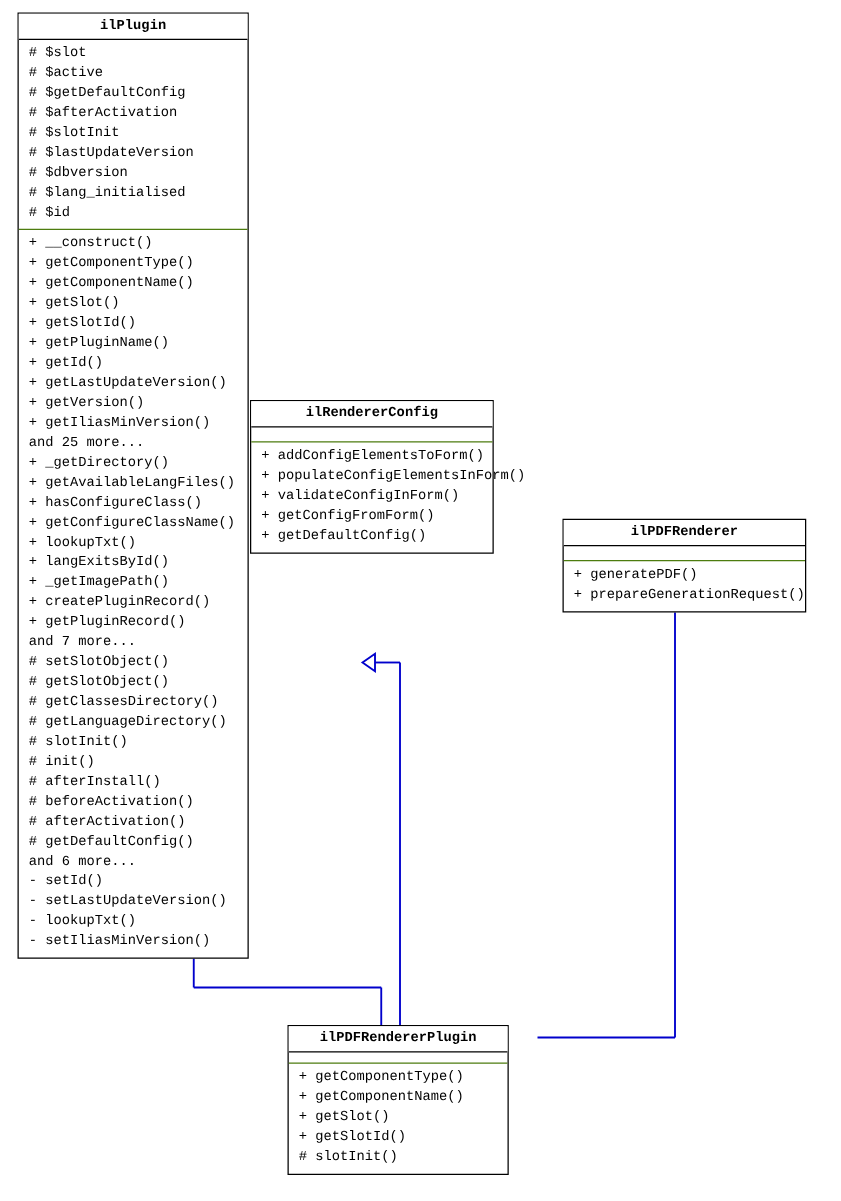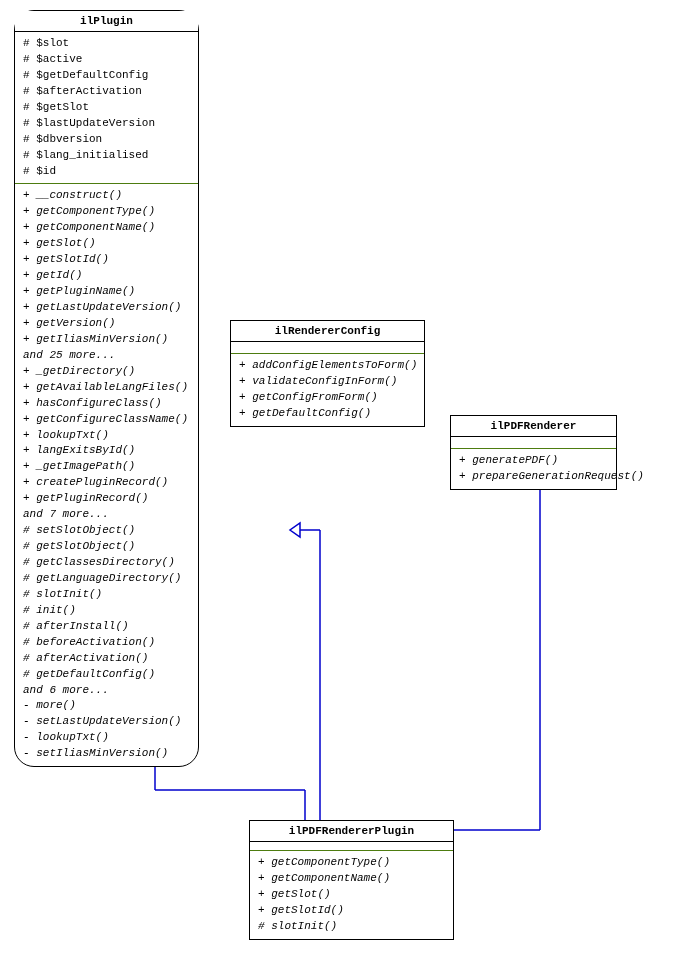--- a/index.html
+++ b/index.html
@@ -34,21 +34,20 @@
       background: #ffffff;
     }
 
     .uml-box-section {
       padding: 4px 8px;
       border-bottom: 1px solid #4d7c0f;
     }
 
     .uml-box-section:last-child {
       border-bottom: none;
-      font-style: italic;
     }
 
     .uml-box-section p {
       line-height: 1.45;
       white-space: nowrap;
     }
 
     svg.arrows {
       position: absolute;
       top: 0;
@@ -84,41 +83,41 @@
 
     <polygon points="300,523 300,537 290,530" fill="none" stroke="#0000cc" stroke-width="1.5"></polygon>
 
     <line x1="430" y1="830" x2="540" y2="830" stroke="#0000cc" stroke-width="1.5"></line>
     <line x1="540" y1="830" x2="540" y2="470" stroke="#0000cc" stroke-width="1.5"></line>
     <line x1="540" y1="470" x2="505" y2="470" stroke="#0000cc" stroke-width="1.5"></line>
 
     <polygon points="505,463 505,477 495,470" fill="none" stroke="#0000cc" stroke-width="1.5"></polygon>
   </svg>
 
-  <div class="uml-box" style="left:14px; top:10px; width:185px;border-radius:20px;">
+  <div class="uml-box" style="left:14px; top:10px; width:185px;">
     <div class="uml-box-title">ilPlugin</div>
     <div class="uml-box-section">
       <p># $slot</p>
       <p># $active</p>
       <p># $getDefaultConfig</p>
       <p># $afterActivation</p>
-      <p># $getSlot</p>
+      <p># $slotInit</p>
       <p># $lastUpdateVersion</p>
       <p># $dbversion</p>
       <p># $lang_initialised</p>
       <p># $id</p>
     </div>
     <div class="uml-box-section">
       <p>+ __construct()</p>
       <p>+ getComponentType()</p>
       <p>+ getComponentName()</p>
       <p>+ getSlot()</p>
       <p>+ getSlotId()</p>
+      <p>+ getPluginName()</p>
       <p>+ getId()</p>
-      <p>+ getPluginName()</p>
       <p>+ getLastUpdateVersion()</p>
       <p>+ getVersion()</p>
       <p>+ getIliasMinVersion()</p>
       <p>and 25 more...</p>
       <p>+ _getDirectory()</p>
       <p>+ getAvailableLangFiles()</p>
       <p>+ hasConfigureClass()</p>
       <p>+ getConfigureClassName()</p>
       <p>+ lookupTxt()</p>
       <p>+ langExitsById()</p>
@@ -130,48 +129,49 @@
       <p># getSlotObject()</p>
       <p># getClassesDirectory()</p>
       <p># getLanguageDirectory()</p>
       <p># slotInit()</p>
       <p># init()</p>
       <p># afterInstall()</p>
       <p># beforeActivation()</p>
       <p># afterActivation()</p>
       <p># getDefaultConfig()</p>
       <p>and 6 more...</p>
-      <p>- more()</p>
+      <p>- setId()</p>
       <p>- setLastUpdateVersion()</p>
       <p>- lookupTxt()</p>
       <p>- setIliasMinVersion()</p>
     </div>
   </div>
 
-  <div class="uml-box" style="left:230px; top:320px; width:195px;">
+  <div class="uml-box" style="left:200px; top:320px; width:195px;">
     <div class="uml-box-title">ilRendererConfig</div>
     <div class="uml-box-section" style="height:12px;"></div>
     <div class="uml-box-section">
       <p>+ addConfigElementsToForm()</p>
+      <p>+ populateConfigElementsInForm()</p>
       <p>+ validateConfigInForm()</p>
       <p>+ getConfigFromForm()</p>
       <p>+ getDefaultConfig()</p>
     </div>
   </div>
 
-  <div class="uml-box" style="left:450px; top:415px; width:167px;">
+  <div class="uml-box" style="left:450px; top:415px; width:195px;">
     <div class="uml-box-title">ilPDFRenderer</div>
     <div class="uml-box-section" style="height:12px;"></div>
     <div class="uml-box-section">
       <p>+ generatePDF()</p>
       <p>+ prepareGenerationRequest()</p>
     </div>
   </div>
 
-  <div class="uml-box" style="left:230px; top:820px; width:205px;margin-left:19px;">
+  <div class="uml-box" style="left:230px; top:820px; width:177px;">
     <div class="uml-box-title">ilPDFRendererPlugin</div>
     <div class="uml-box-section" style="height:8px;"></div>
     <div class="uml-box-section">
       <p>+ getComponentType()</p>
       <p>+ getComponentName()</p>
       <p>+ getSlot()</p>
       <p>+ getSlotId()</p>
       <p># slotInit()</p>
     </div>
   </div>

